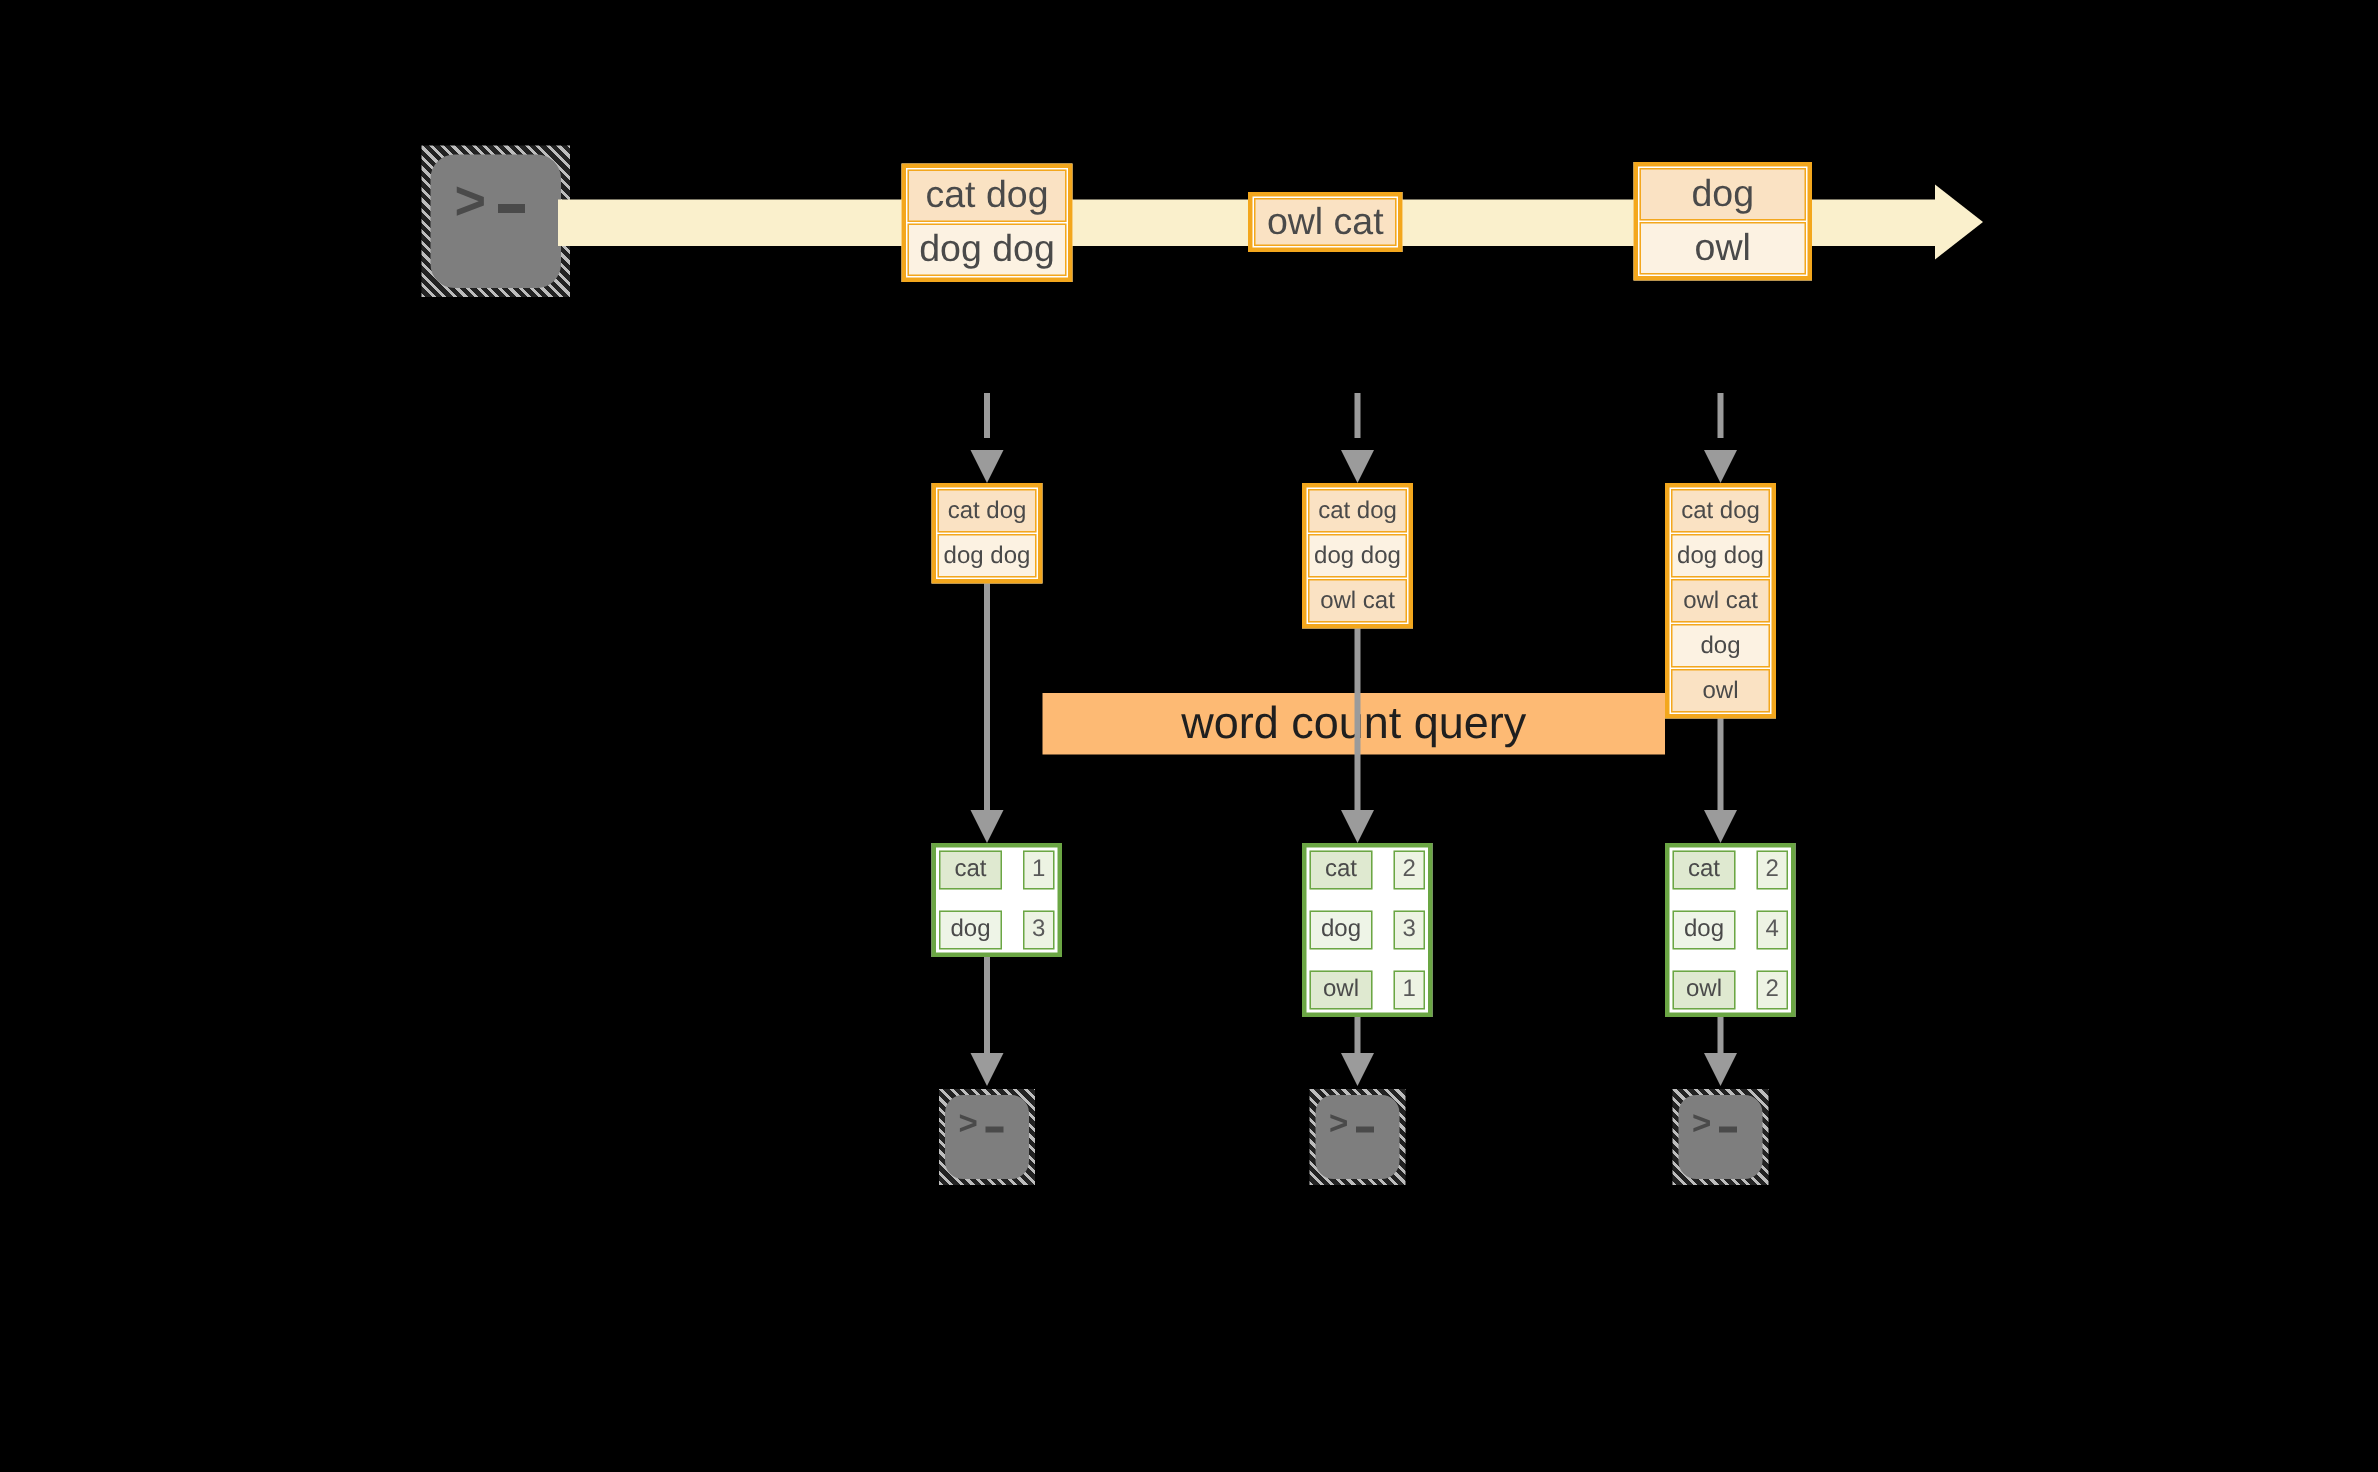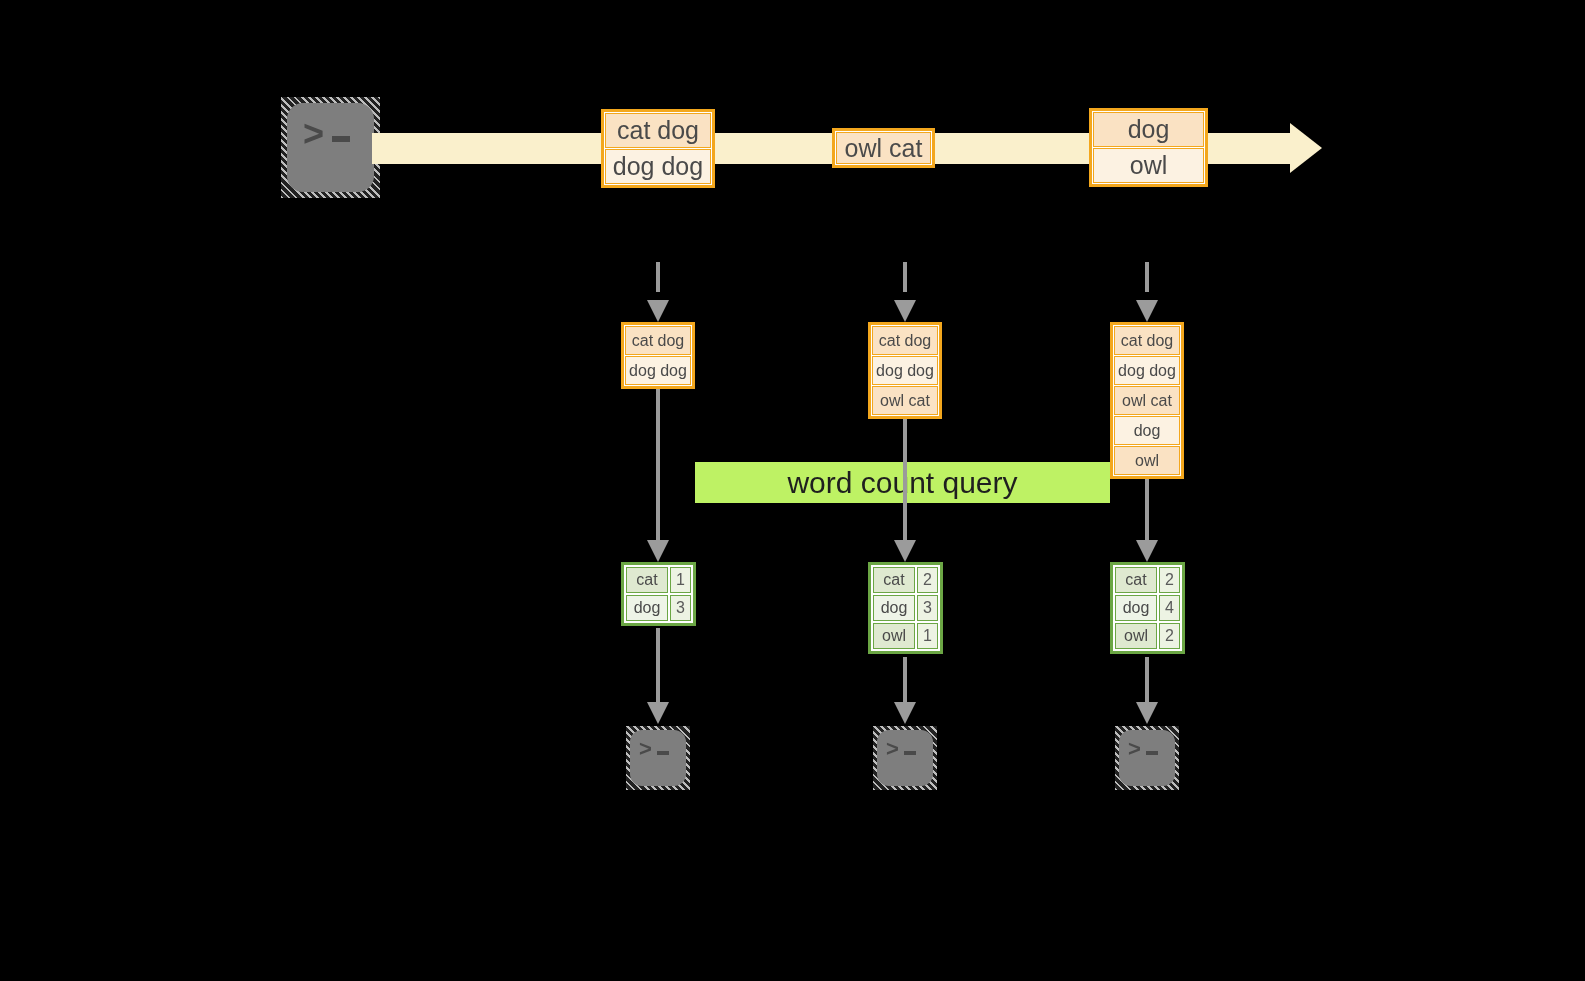--- a/index.html
+++ b/index.html
@@ -43,37 +43,37 @@
   .ocell{border:1.5px solid var(--orange);display:flex;align-items:center;justify-content:center;
          color:var(--ink);box-sizing:border-box;}
   .ocell.dark{background:var(--peach);}
   .ocell.light{background:var(--cream);text-align:center;}
   .msg .ocell{height:35px;font-size:25px;}
   .msg1 .ocell{height:32px;}
   .stack .ocell{height:29px;font-size:16px;}
 
   
   .gtable{position:absolute;background:#fff;border:3px solid var(--green);
-          display:grid;grid-template-columns:42px 21px;gap:2px;padding:2px;
+          display:grid;grid-template-columns:42px 21px;gap:14px;padding:2px;
           box-sizing:content-box;z-index:3;}
   .gcell{border:1.5px solid var(--green);height:24px;display:flex;align-items:center;
          justify-content:center;font-size:16px;color:var(--ink);}
   .gcell.dark{background:var(--gdark);}
   .gcell.light{background:var(--glight);}
   .gcell.num{background:var(--gnum);color:#5A5A5A;}
 
   
   .vline{position:absolute;width:4px;background:var(--gray);z-index:2;}
   .vdash{position:absolute;width:4px;height:30px;background:var(--gray);z-index:2;}
   .ahead{position:absolute;width:0;height:0;z-index:2;
          border-left:11px solid transparent;border-right:11px solid transparent;
          border-top:22px solid var(--gray);}
 
   
-  .query-label{position:absolute;left:695px;top:462px;width:415px;height:41px;background:#bef264;
+  .query-label{position:absolute;left:695px;top:462px;width:415px;height:41px;background:#fdba74;
                display:flex;align-items:center;justify-content:center;z-index:1;
                font-size:30px;color:#1F1F1F;}
 </style>
 </head>
 <body>
 
 <div class="canvas">
 
   <div class="term big" style="left:281px;top:97px;width:99px;height:101px;">
     <div class="term-box">

